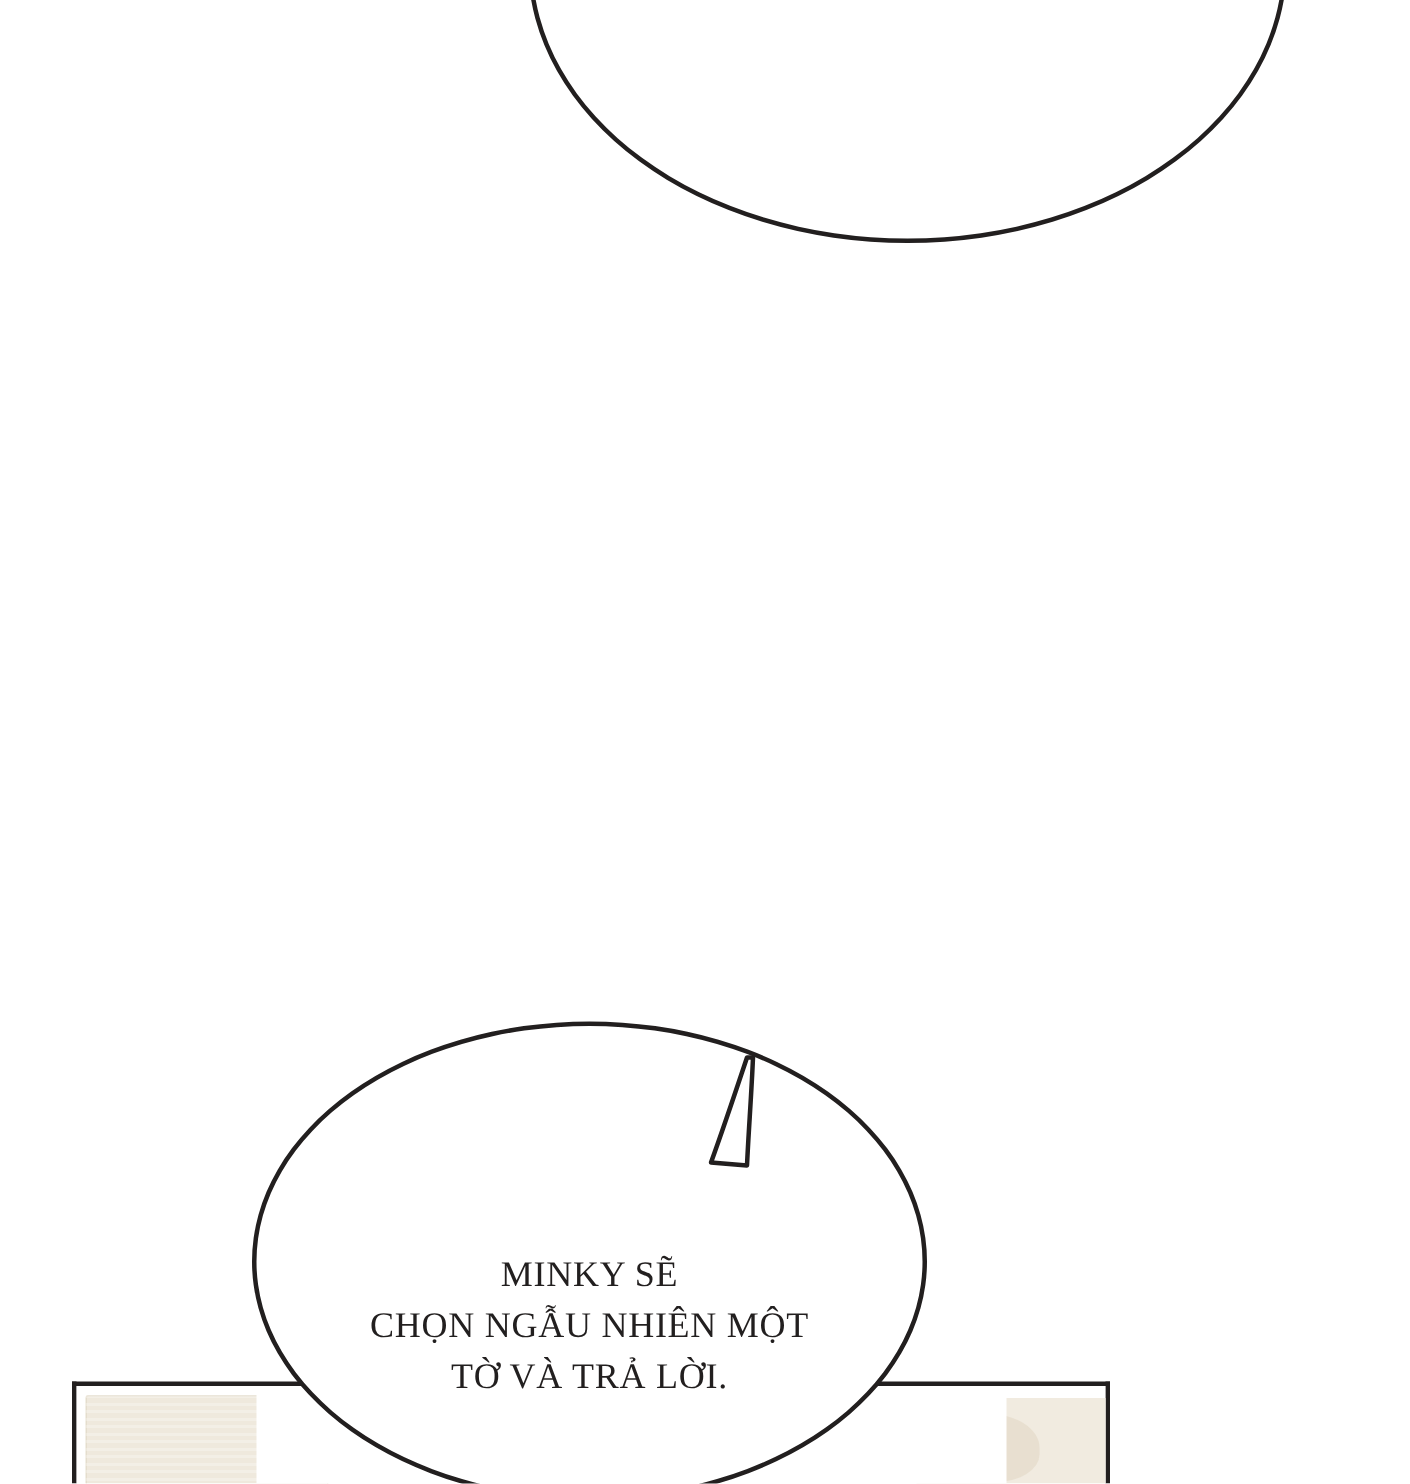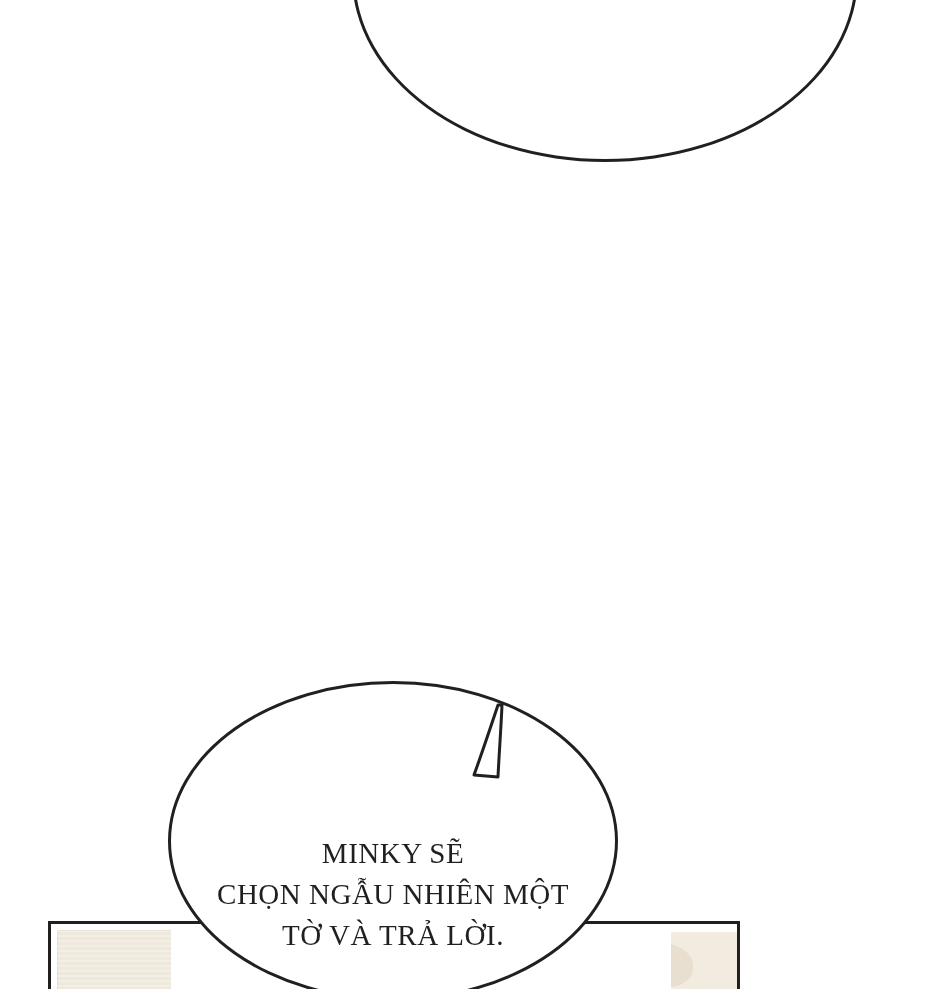--- a/index.html
+++ b/index.html
@@ -74,21 +74,21 @@
   }
   .bubble-tail svg { display: block; }
 
   .bubble-bottom-text {
     position: absolute;
     left: 0;
     top: 152px;
     width: 450px;
     text-align: center;
     font-family: "Liberation Serif", serif;
-    font-size: 29px;
+    font-size: 24px;
     line-height: 1.42;
     color: #221f1f;
     letter-spacing: 0.5px;
     white-space: pre-line;
   }
 
   
   .panel-strip {
     position: absolute;
     left: 48px;

